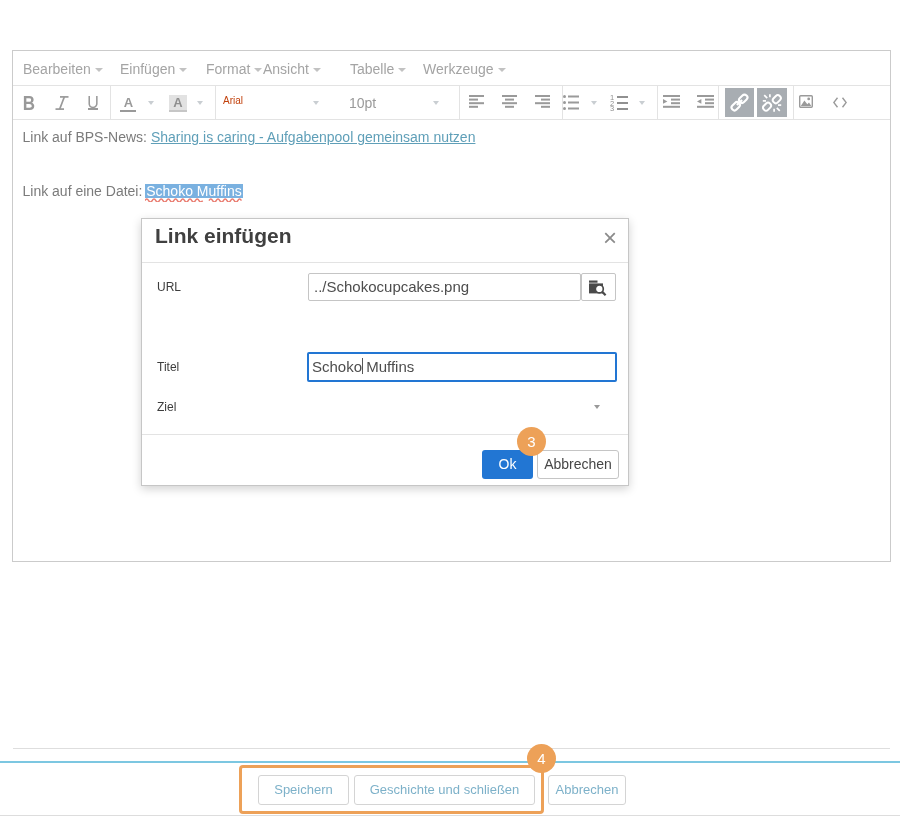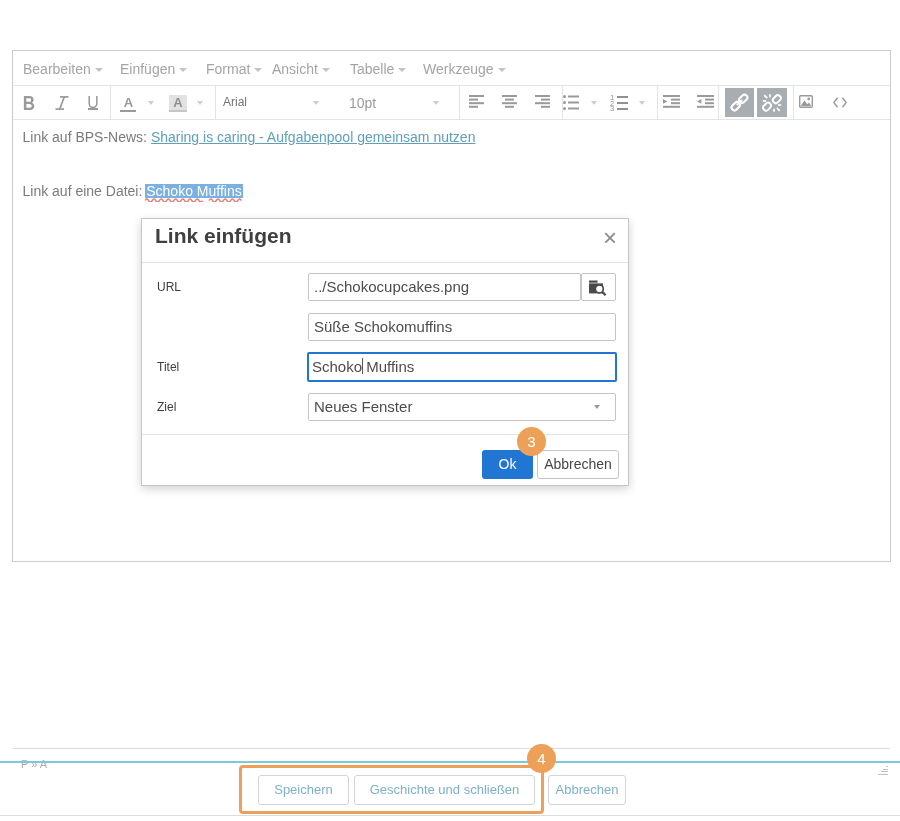--- a/index.html
+++ b/index.html
@@ -42,21 +42,21 @@
   .ocircle { position:absolute; width:29px; height:29px; border-radius:50%; background:#eda158; color:#fff; font-size:15px; text-align:center; line-height:29px; z-index:5; }
 </style>
 </head>
 <body>
 <div id="editor">
 
   <div id="menubar">
     <span class="mi" style="left:10px;">Bearbeiten<span class="car"></span></span>
     <span class="mi" style="left:107px;">Einfügen<span class="car"></span></span>
     <span class="mi" style="left:193px;">Format<span class="car"></span></span>
-    <span class="mi" style="left:259px;">Ansicht<span class="car"></span></span>
+    <span class="mi" style="left:250px;">Ansicht<span class="car"></span></span>
     <span class="mi" style="left:337px;">Tabelle<span class="car"></span></span>
     <span class="mi" style="left:410px;">Werkzeuge<span class="car"></span></span>
   </div>
 
   <div id="toolbar">
     <div class="tbtn" style="left:8px;top:6px;width:16px;font-size:20px;font-weight:bold;transform:scaleX(0.85);">B</div>
     <svg class="abs" style="left:42px;top:10px;" width="14" height="14" viewBox="0 0 14 14">
         <g stroke="#999" stroke-width="1.7" fill="none">
           <line x1="5" y1="0.9" x2="13.5" y2="0.9"></line>
           <line x1="0.5" y1="13.1" x2="9" y2="13.1"></line>
@@ -67,21 +67,21 @@
     <div style="position:absolute;left:74.8px;top:22px;width:10.5px;height:1.6px;background:#9a9a9a;"></div>
     <div class="sep" style="left:97px;"></div>
     <div class="tbtn" style="left:108px;top:9px;width:15px;font-size:13px;font-weight:bold;">A</div>
     <div style="position:absolute;left:107px;top:24px;width:16px;height:2px;background:#9a9a9a;"></div>
     <div class="tcar" style="left:135px;top:15px;"></div>
     <div style="position:absolute;left:156px;top:9px;width:18px;height:15px;background:#e2e2e2;"></div>
     <div class="tbtn" style="left:157px;top:9px;width:16px;font-size:13px;font-weight:bold;color:#8f8f8f;">A</div>
     <div style="position:absolute;left:156px;top:24px;width:18px;height:2px;background:#c6c6c6;"></div>
     <div class="tcar" style="left:184px;top:15px;"></div>
     <div class="sep" style="left:202px;"></div>
-    <div class="tbtn" style="left:210px;top:9px;font-size:12px;color:#737373;">Arial</div>
+    <div class="tbtn" style="left:210px;top:9px;font-size:10px;color:#c2410c;">Arial</div>
     <div class="tcar" style="left:300px;top:15px;"></div>
     <div class="tbtn" style="left:336px;top:9px;font-size:14px;color:#9a9a9a;">10pt</div>
     <div class="tcar" style="left:420px;top:15px;"></div>
     <div class="sep" style="left:446px;"></div>
 
     <svg class="abs" style="left:456px;top:9px;" width="15" height="13">
         <g fill="#9a9a9a">
           <rect x="0" y="0" width="15" height="2"></rect>
           <rect x="0" y="3.6" width="9" height="2"></rect>
           <rect x="0" y="7.2" width="15" height="2"></rect>
@@ -194,50 +194,41 @@
   <div id="content">
     <div class="tline" style="top:9px;">Link auf BPS-News: <span class="lk">Sharing is caring - Aufgabenpool gemeinsam nutzen</span></div>
     <div id="selrect" style="position:absolute;left:132.2px;top:63.5px;width:97.5px;height:14px;background:#7ab1e0;"></div>
     <div class="tline" style="top:63px;">Link auf eine Datei: <span id="seltext" style="position:relative;color:#fff;">Schoko Muffins</span></div>
     <svg class="abs" style="left:132px;top:77px;" width="99" height="5" viewBox="0 0 99 5">
       <path d="M0 3.6 Q 1.8 0.6 3.6 3.6 T 7.2 3.6 T 10.8 3.6 T 14.4 3.6 T 18 3.6 T 21.6 3.6 T 25.2 3.6 T 28.8 3.6 T 32.4 3.6 T 36 3.6 T 39.6 3.6 T 43.2 3.6 T 46.8 3.6 T 50.4 3.6 T 54 3.6 T 57.6 3.6" fill="none" stroke="#e97c70" stroke-width="1.5"></path>
       <path d="M64 3.6 Q 65.8 0.6 67.6 3.6 T 71.2 3.6 T 74.8 3.6 T 78.4 3.6 T 82 3.6 T 85.6 3.6 T 89.2 3.6 T 92.8 3.6 T 96.4 3.6" fill="none" stroke="#e97c70" stroke-width="1.5"></path>
     </svg>
   </div>
 
-  <div id="statusbar">
-    <div id="elpath">P » A</div>
-    <div class="rsz" style="right:2px;top:17px;width:2px;"></div>
-    <div class="rsz" style="right:2px;top:19.5px;width:5px;"></div>
-    <div class="rsz" style="right:2px;top:22px;width:7px;"></div>
-    <div class="rsz" style="right:2px;top:24.5px;width:10px;"></div>
-  </div>
 </div>
 
 <div id="dlg">
   <div id="dlg-head">
     <div id="dlg-title">Link einfügen</div>
     <div id="dlg-x">×</div>
   </div>
   <div class="dlabel" style="top:54px;">URL</div>
   <div class="dinput" style="top:54px;width:273px;">../Schokocupcakes.png</div>
   <div style="position:absolute;left:439px;top:54px;width:35px;height:28px;border:1px solid #c5c5c5;border-radius:2px;">
     <svg style="position:absolute;left:7px;top:5px;" width="18" height="18" viewBox="0 0 18 18">
         <rect x="0" y="1.5" width="8.5" height="2.2" fill="#4a4a4a"></rect>
         <rect x="0" y="4.4" width="14" height="10" fill="#4a4a4a"></rect>
         <circle cx="10.3" cy="9.9" r="4" fill="#fff" stroke="#4a4a4a" stroke-width="1.7"></circle>
         <line x1="13.3" y1="12.9" x2="16.6" y2="16.2" stroke="#4a4a4a" stroke-width="2.2"></line>
       </svg>
   </div>
-  <div class="dinput" style="top:94px;">Süße Schokomuffins</div>
   <div class="dlabel" style="top:134px;">Titel</div>
   <div class="dinput" style="top:133px;left:165px;width:310px;height:30px;border:2px solid #2276d3;padding-left:3px;line-height:26px;border-radius:2px;">Schoko Muffins</div>
   <div style="position:absolute;left:219.5px;top:139px;width:1px;height:16px;background:#555;"></div>
   <div class="dlabel" style="top:174px;">Ziel</div>
-  <div class="dinput" style="top:174px;">Neues Fenster</div>
   <div class="tcar" style="left:452px;top:186px;border-top-color:#999;"></div>
   <div id="dlg-foot">
     <div class="btn" style="left:340px;top:15px;width:51px;height:29px;background:#2276d3;color:#fff;line-height:29px;">Ok</div>
     <div class="btn" style="left:395px;top:15px;width:82px;height:29px;background:#fff;border:1px solid #c5c5c5;color:#464646;line-height:27px;">Abbrechen</div>
   </div>
   <div class="ocircle" style="left:375px;top:208px;">3</div>
 </div>
 
 <div id="tealline"></div>
 <div id="orect"></div>

